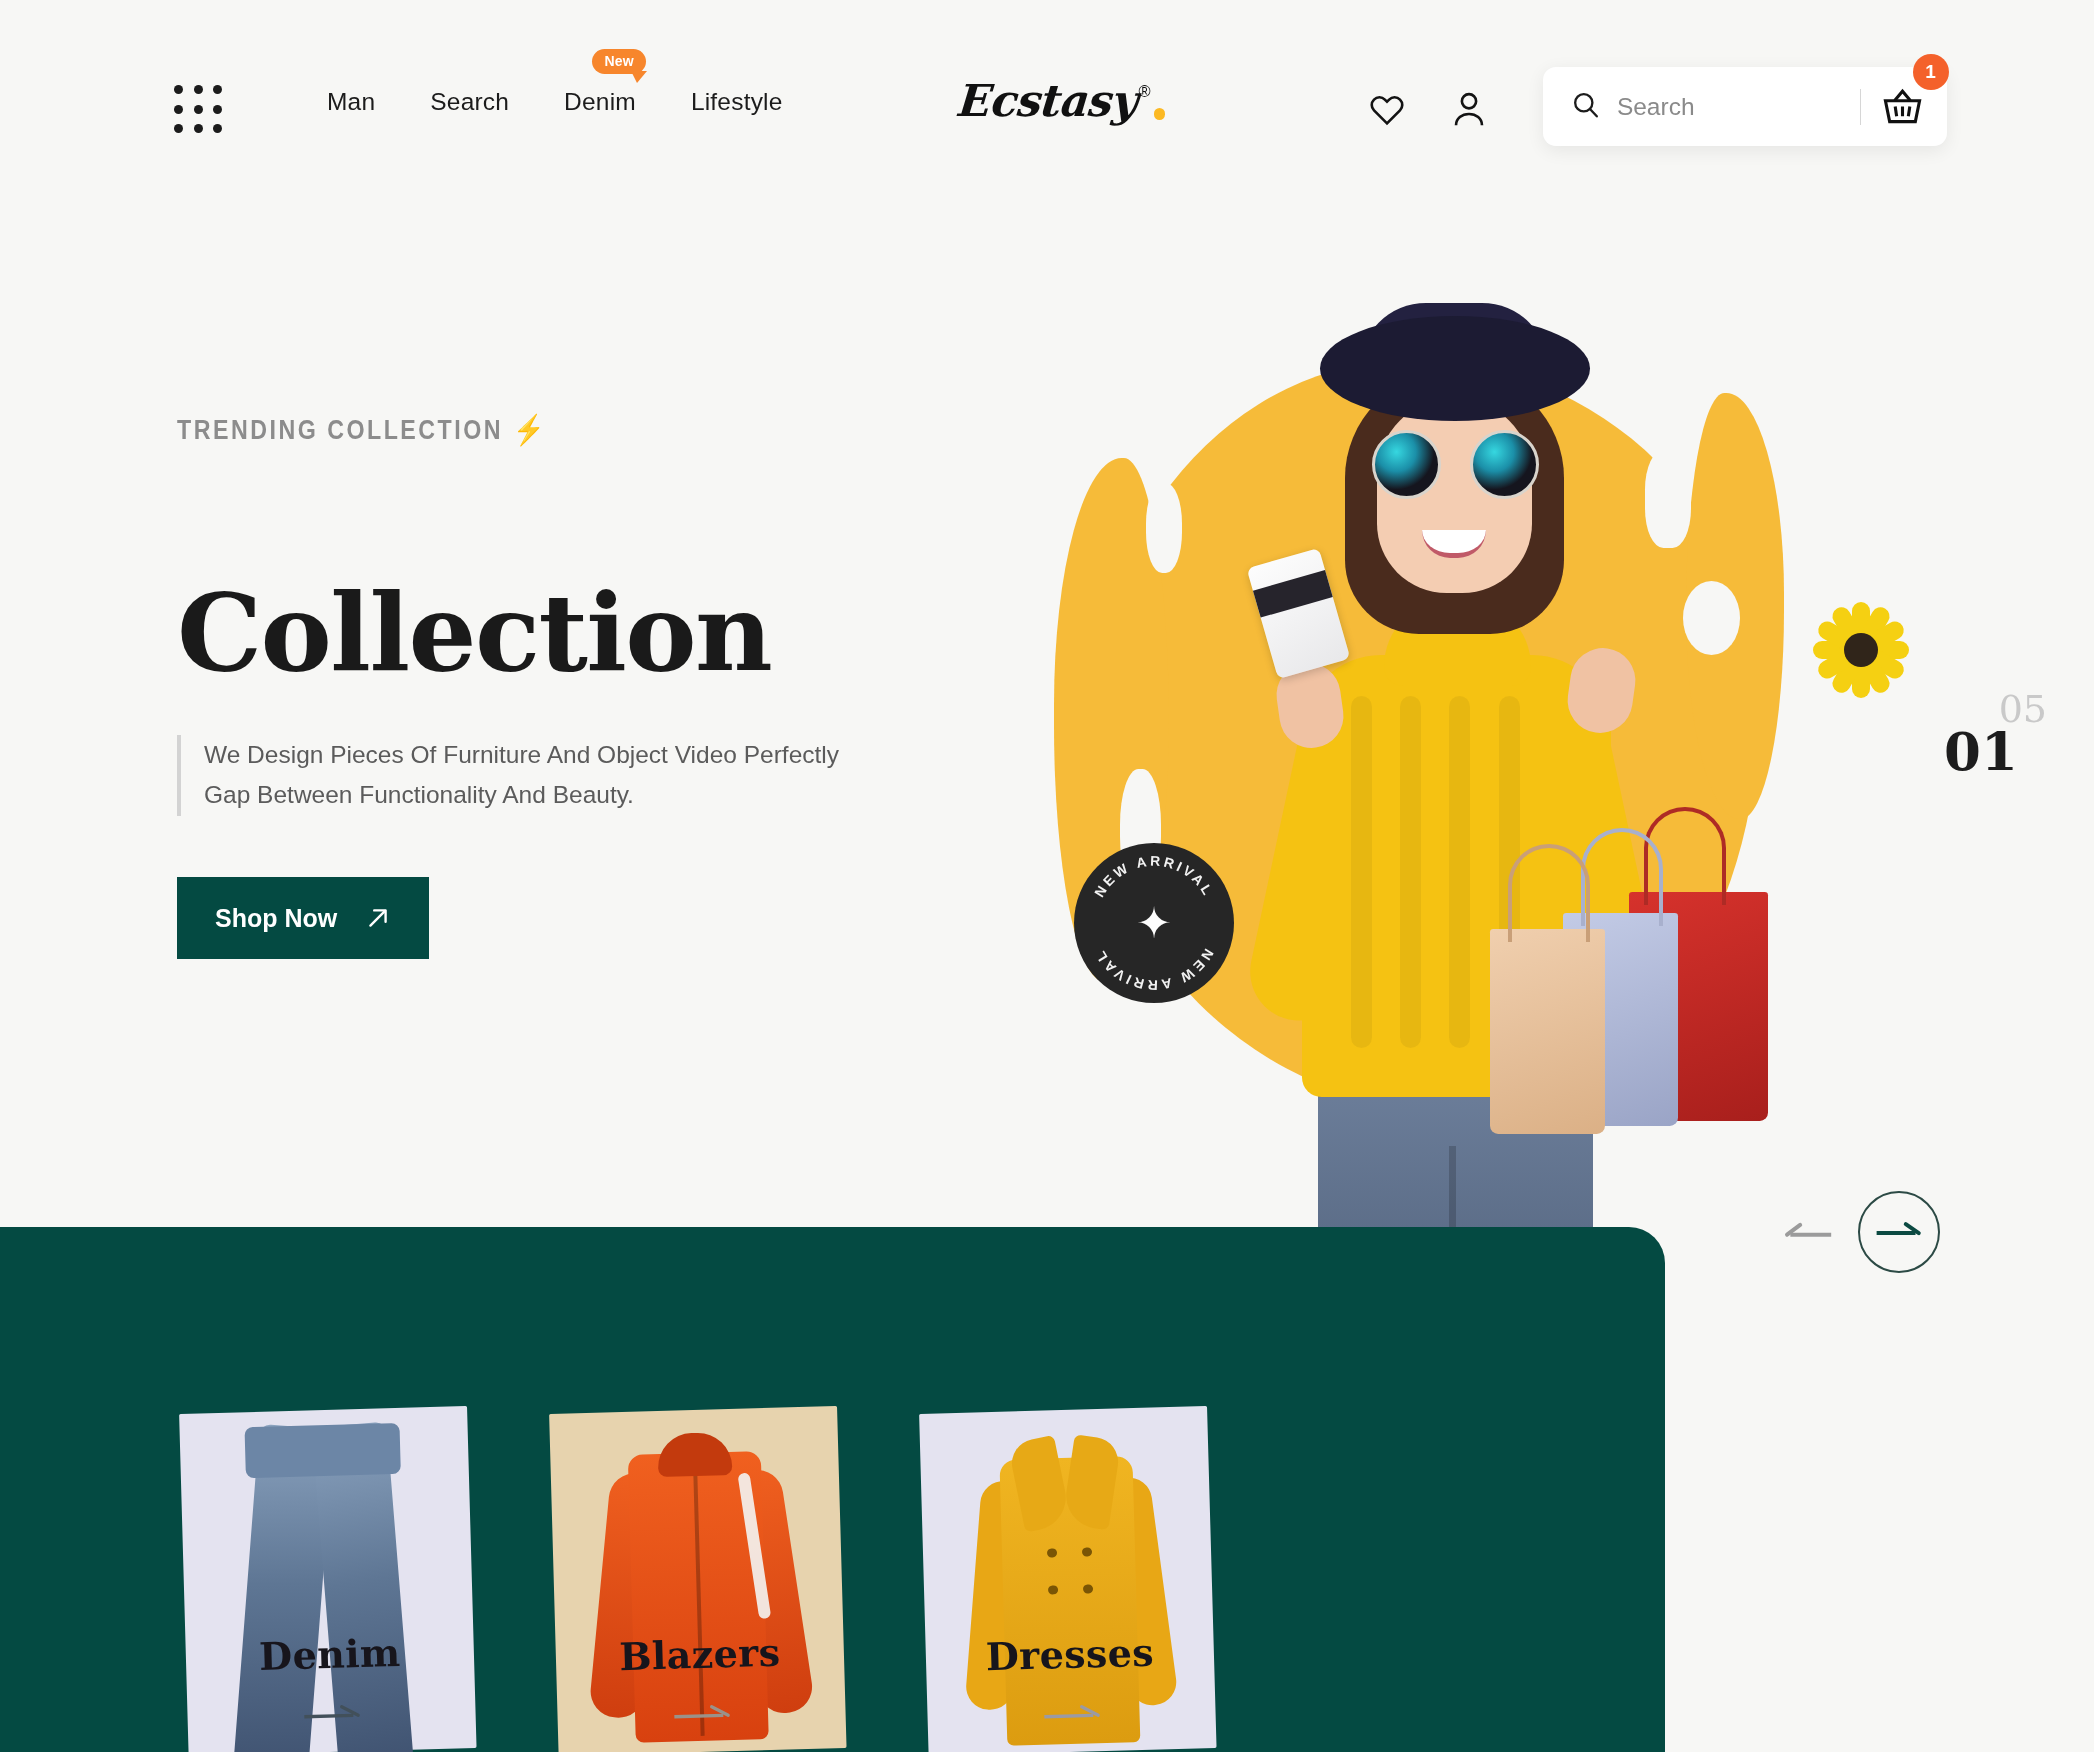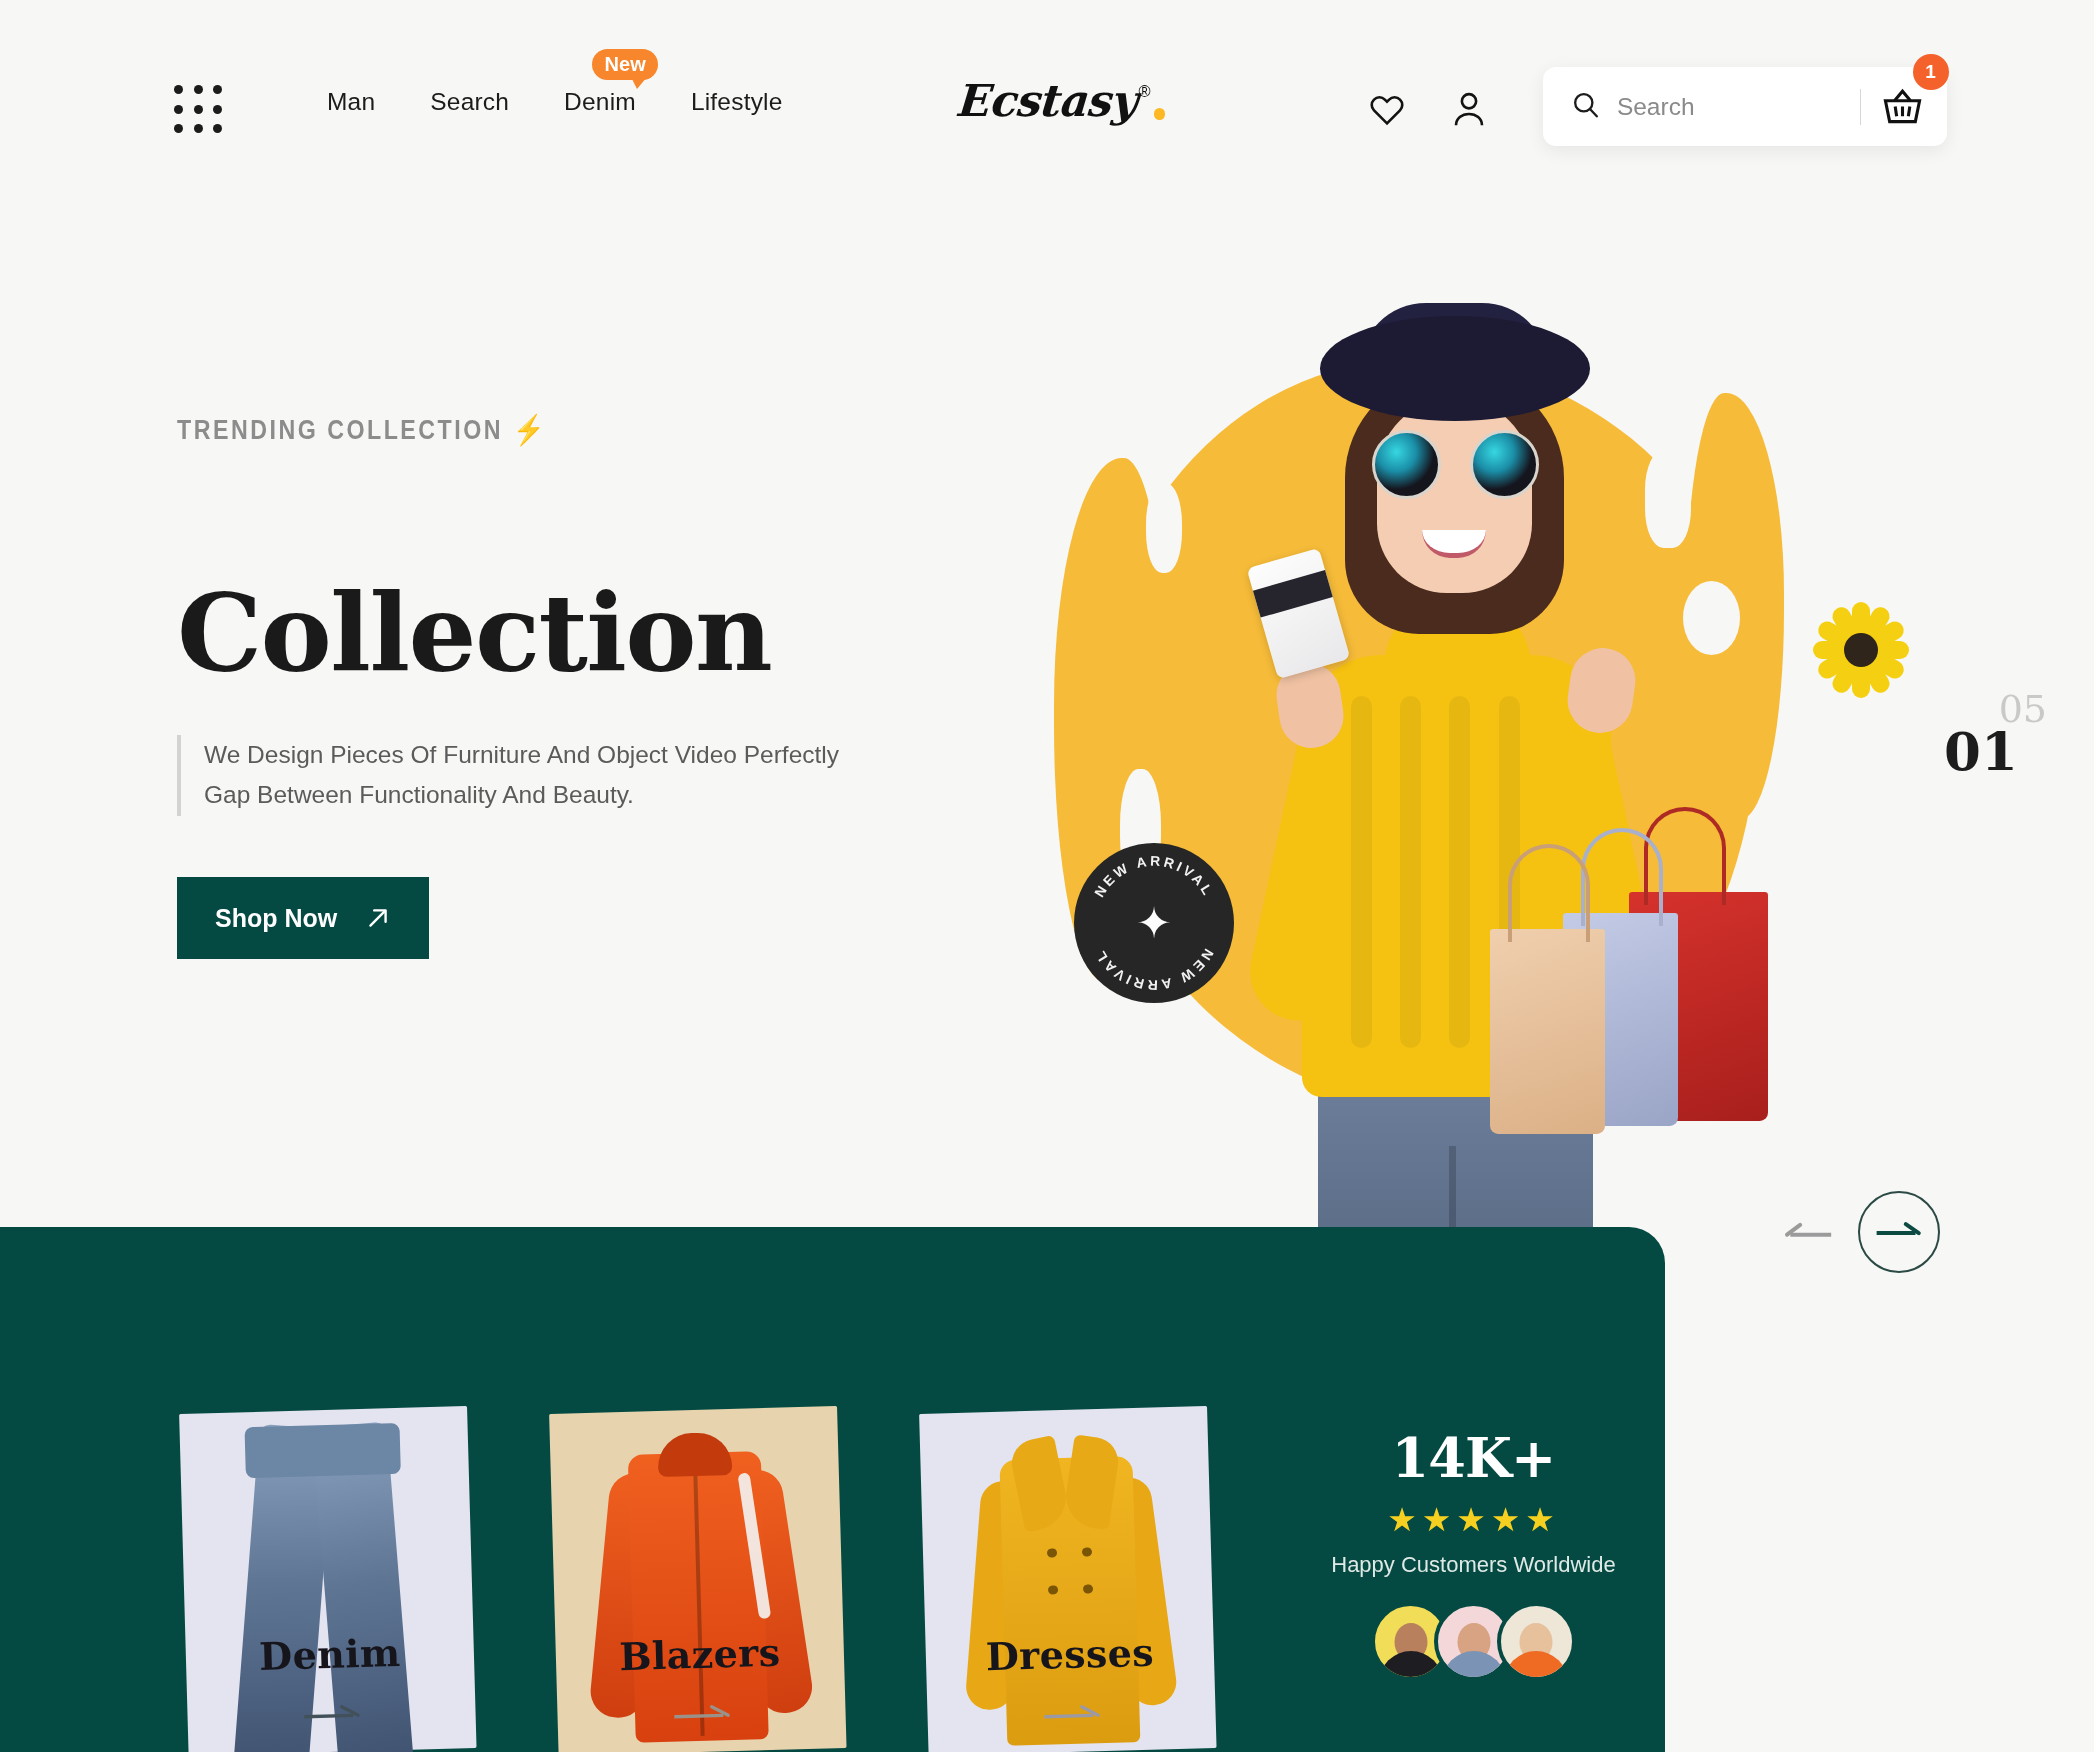--- a/index.html
+++ b/index.html
@@ -61,21 +61,21 @@
     letter-spacing: 0.2px;
     cursor: pointer;
     white-space: nowrap;
   }
 
   .new-badge {
     position: absolute;
     top: -39px; left: 28px;
     background: #f7862c;
     color: #ffffff;
-    font-size: 20px;
+    font-size: 14px;
     font-weight: bold;
     padding: 4.9px 12.3px 5.7px;
     border-radius: 15.5px;
     white-space: nowrap;
     line-height: 1;
   }
   .new-badge::after {
     content: "";
     position: absolute;
     bottom: -9px; left: 39px;
@@ -1013,35 +1013,16 @@
         <div class="cat-arrow">
           <svg width="59" height="19.6" viewBox="0 0 72 24" fill="none" stroke="#9b9aa4" stroke-width="4">
             <line x1="2" y1="16" x2="62" y2="16"></line>
             <polyline points="48,5 68,16" stroke-linecap="round"></polyline>
           </svg>
         </div>
       </div>
     </div>
   </div>
 
-  <div class="stats">
-    <div class="stat-num">14K+</div>
-    <div class="stat-stars">★★★★★</div>
-    <div class="stat-caption">Happy Customers Worldwide</div>
-    <div class="avatars">
-      <span class="avatar" style="background:#f2dd58;">
-        <span class="av-head" style="background:#b9805e;"></span>
-        <span class="av-body" style="background:#1e1e22;"></span>
-      </span>
-      <span class="avatar" style="background:#f3d7d9;">
-        <span class="av-head" style="background:#d7a383;"></span>
-        <span class="av-body" style="background:#7b93b5;"></span>
-      </span>
-      <span class="avatar" style="background:#eee6d6;">
-        <span class="av-head" style="background:#e7c09c;"></span>
-        <span class="av-body" style="background:#ef6a23;"></span>
-      </span>
-    </div>
-  </div>
 
 
 </div>
 
 
 </body></html>

